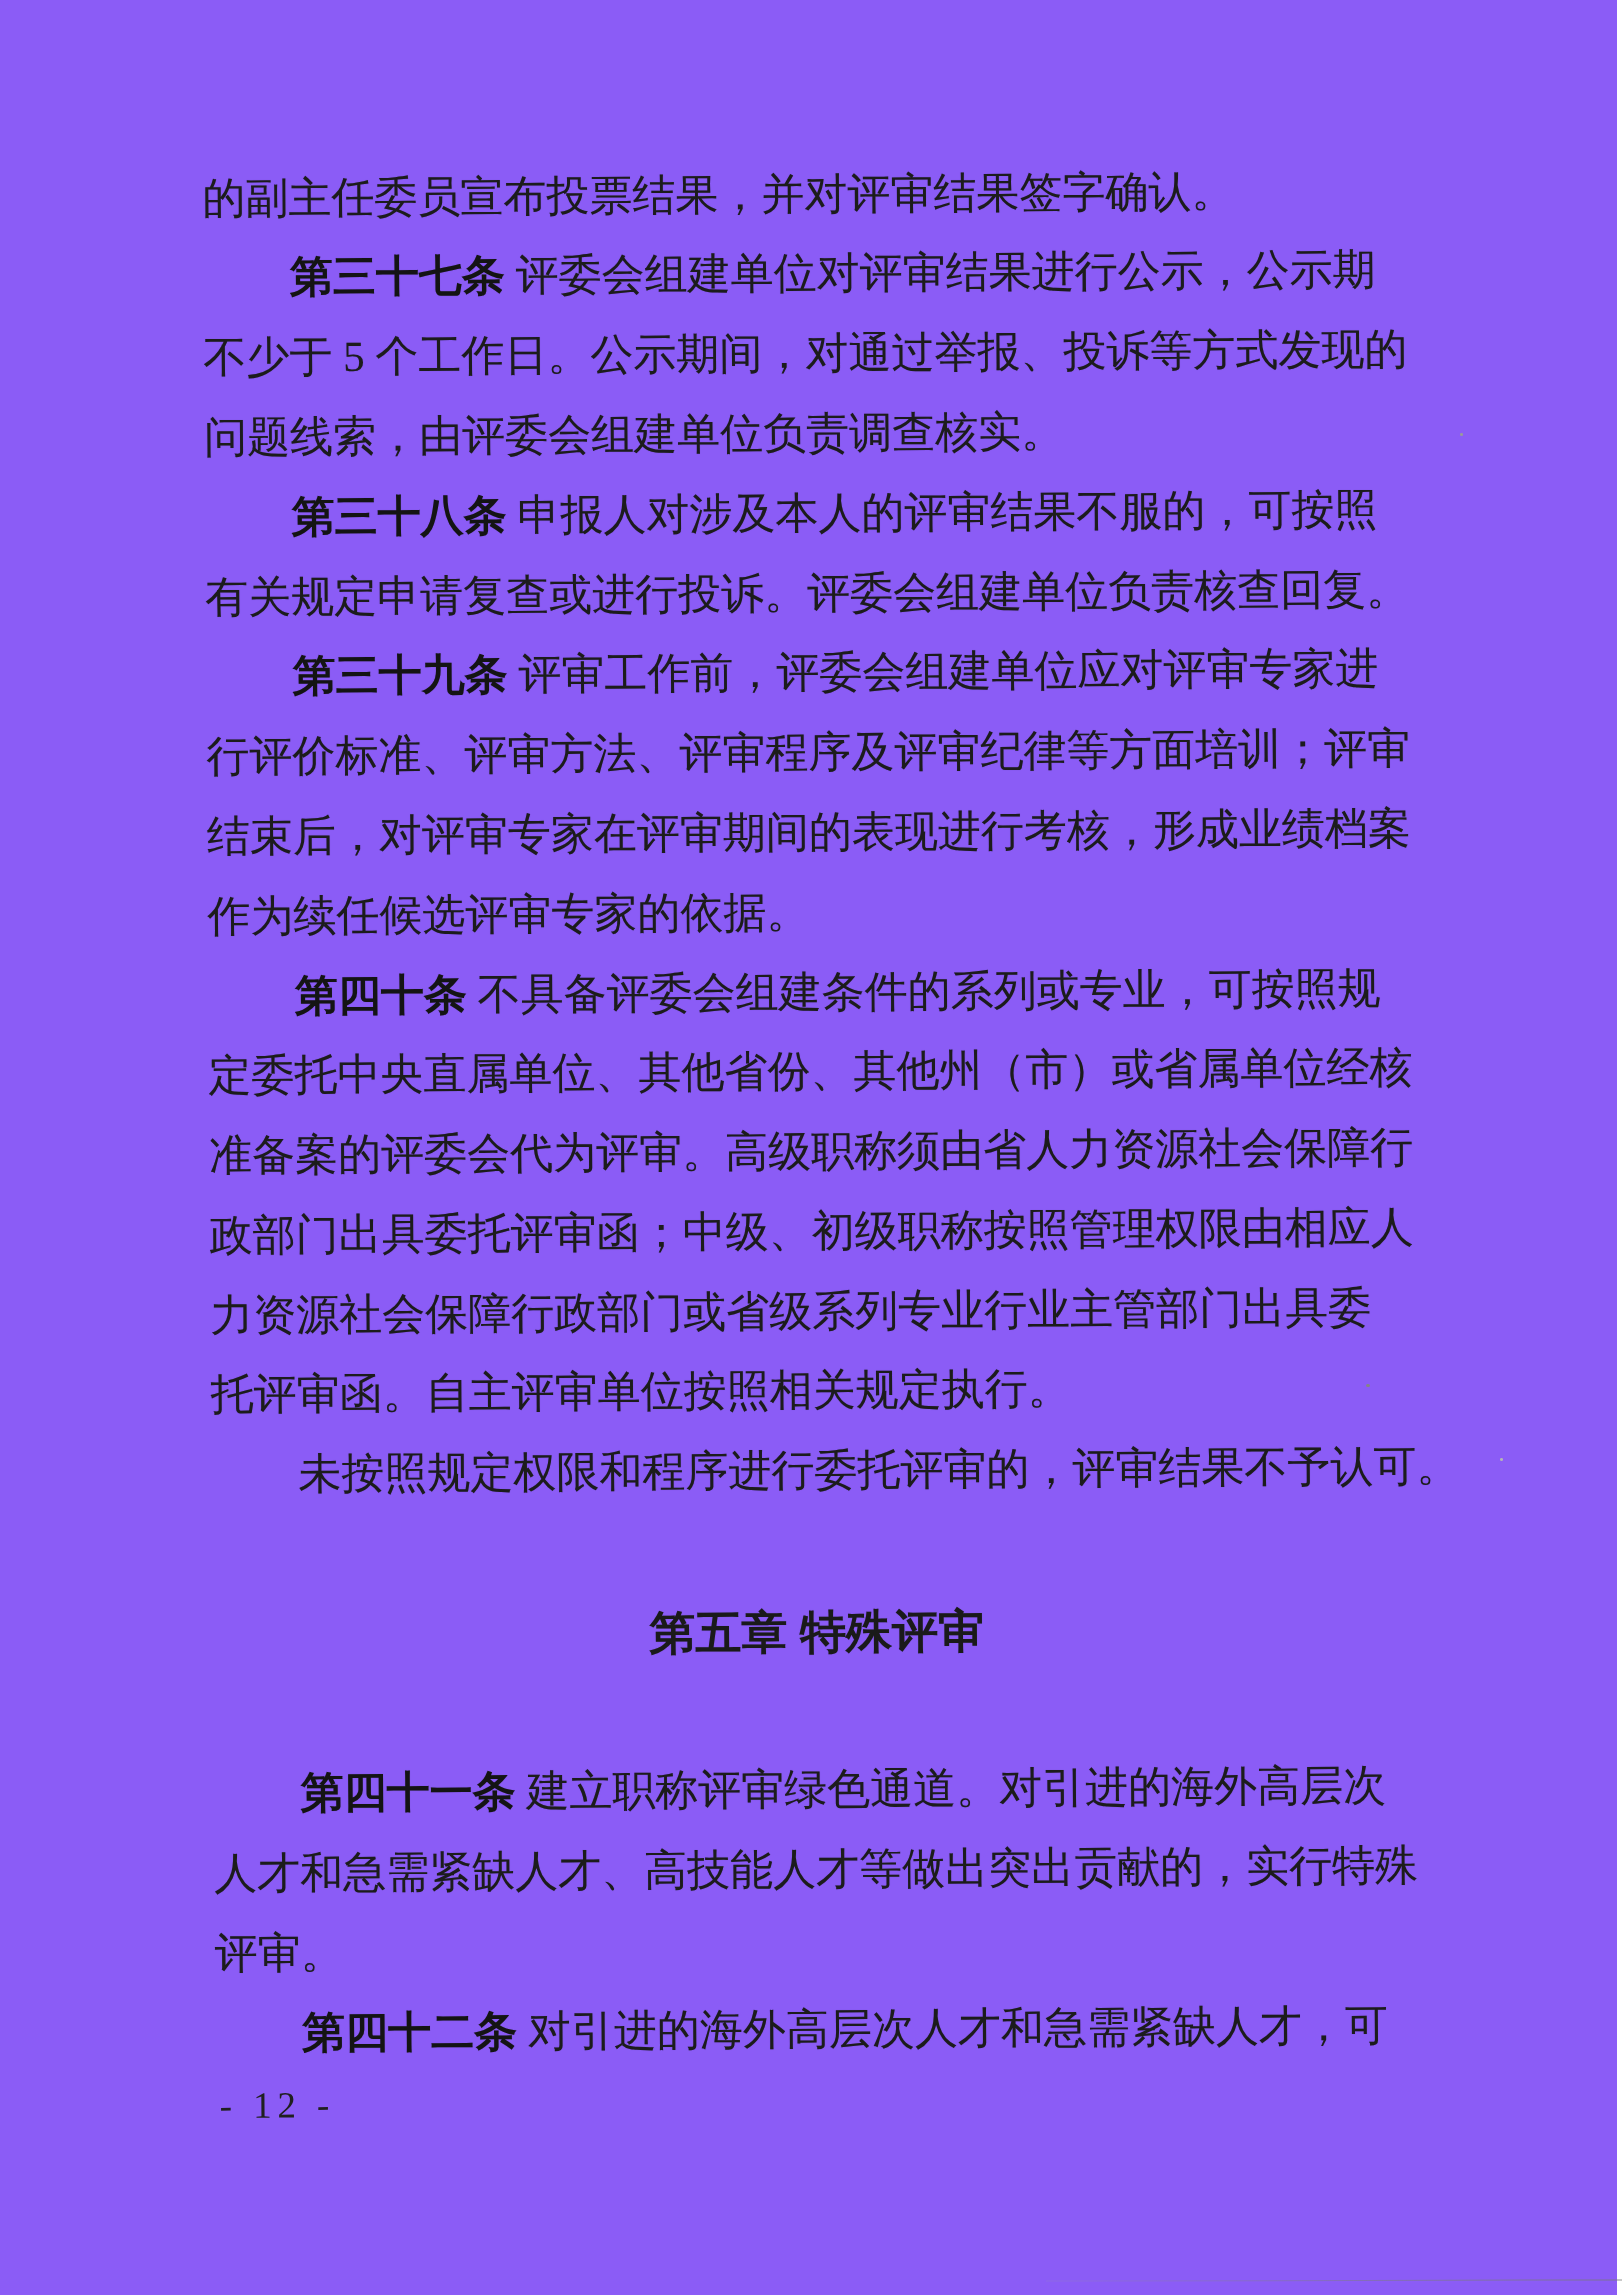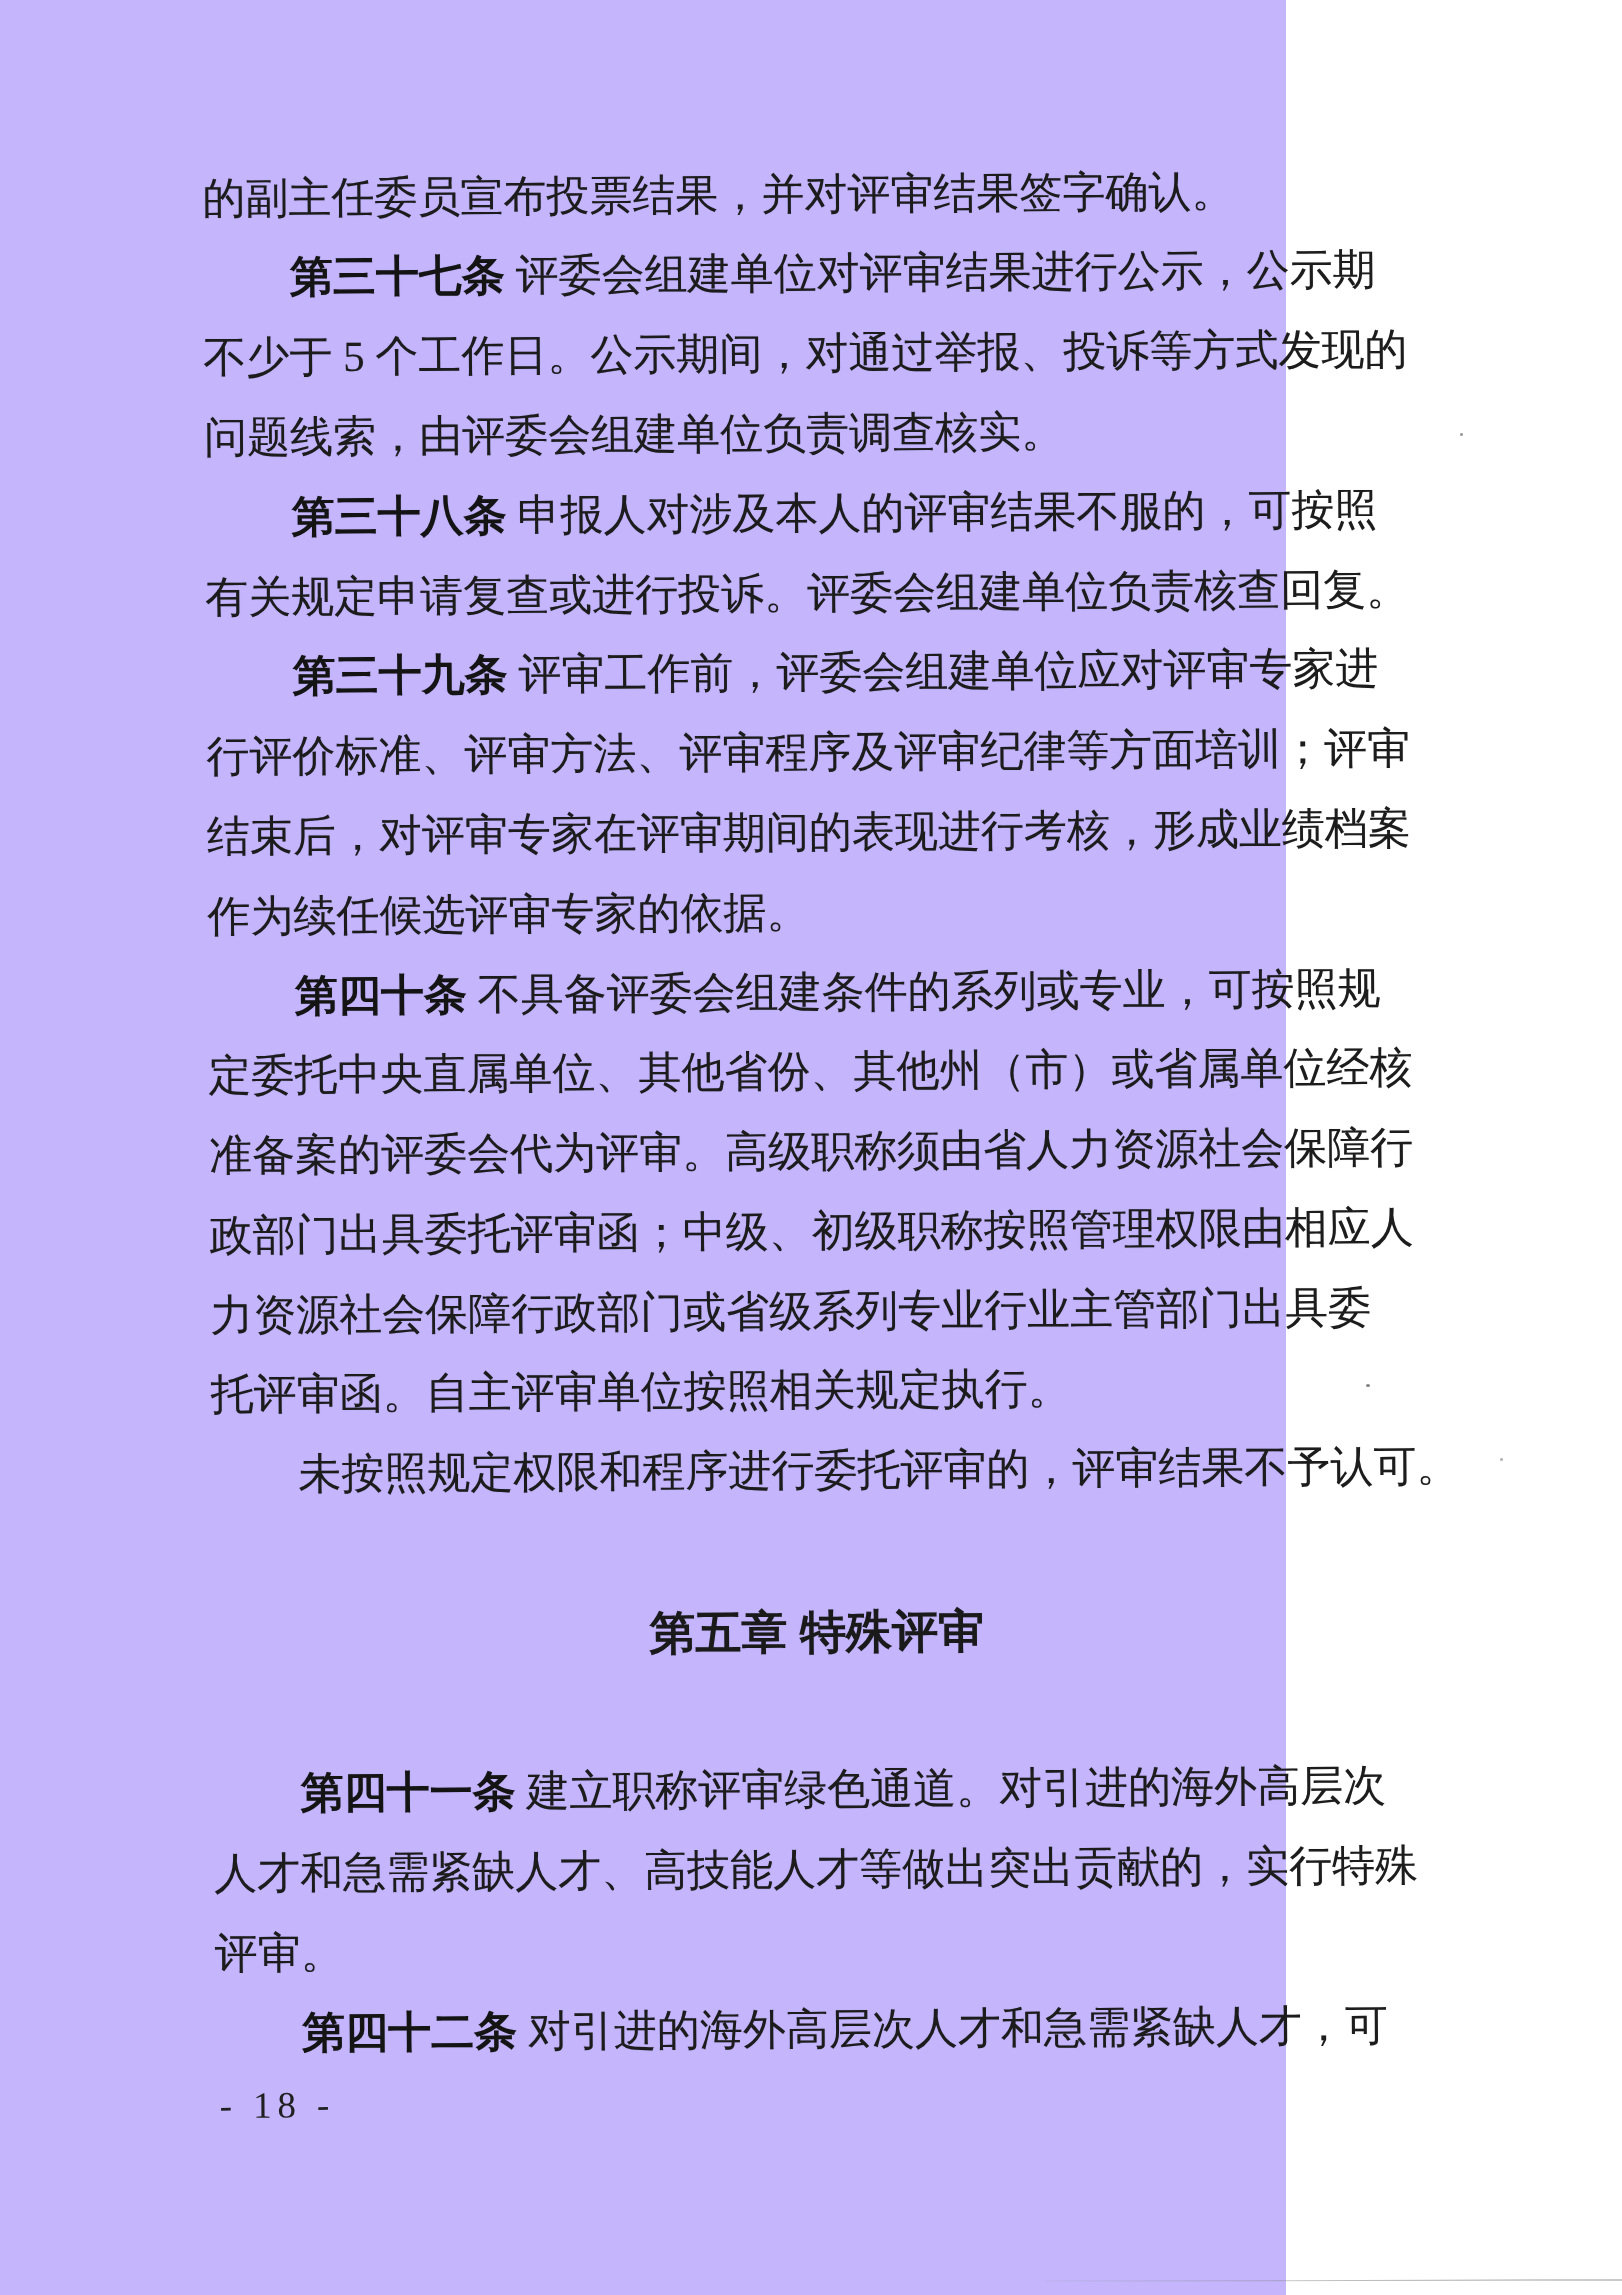--- a/index.html
+++ b/index.html
@@ -1,17 +1,17 @@
 <!DOCTYPE html>
 <html style="font-size:10.5px"><head>
 <meta charset="utf-8">
 <style>
   html,body{margin:0;padding:0;}
   body{width:1623px;height:2295px;background:#ffffff;position:relative;overflow:hidden;}
-  .page{position:absolute;left:0;top:0;width:1286px;height:2295px;background:#c4b5fd;}
+  .page{position:absolute;left:0;top:0;width:1617px;height:2295px;background:#8b5cf6;}
   
   .scan-layer{position:absolute;left:0;top:0;width:1623px;height:2295px;
               transform:rotate(-0.4deg);transform-origin:209px 1144px;}
   .text-line{position:absolute;font-family:"Liberation Serif","DejaVu Serif",serif;
              font-size:43px;line-height:51px;white-space:nowrap;color:#1c1c1c;
              text-shadow:0 0 0.7px rgba(30,30,30,0.35);}
   .article-no{font-family:"Liberation Sans","DejaVu Sans",sans-serif;font-weight:700;color:#141414;}
   .chapter{position:absolute;font-family:"Liberation Sans","DejaVu Sans",sans-serif;
            font-weight:700;font-size:46px;line-height:54px;white-space:nowrap;color:#1a1a1a;
            text-shadow:0 0 0.7px rgba(30,30,30,0.35);}
@@ -68,21 +68,21 @@
     <div class="chapter" style="left:646px;top:1609px;">第五章 特殊评审</div>
 
     <div class="text-line" style="left:296px;top:1768px;"><span class="article-no">第四十一条</span><span> 建立职称评审绿色通道。对引进的海外高层次</span></div>
 
     <div class="text-line" style="left:209px;top:1848px;"><span class="article-no"></span><span>人才和急需紧缺人才、高技能人才等做出突出贡献的，实行特殊</span></div>
 
     <div class="text-line" style="left:209px;top:1928px;text-align:center;"><span class="article-no"></span><span>评审。</span></div>
 
     <div class="text-line" style="left:296px;top:2008px;"><span class="article-no">第四十二条</span><span> 对引进的海外高层次人才和急需紧缺人才，可</span></div>
 
-    <div class="page-number" style="left:213px;top:2085px;">- 18 -</div>
+    <div class="page-number" style="left:213px;top:2085px;">- 12 -</div>
   </div>
 
   <div class="speck speck-a"></div>
   <div class="speck speck-b"></div>
   <div class="speck speck-c"></div>
   <div class="scan-edge-line"></div>
 </div>
 
 
 </body></html>

